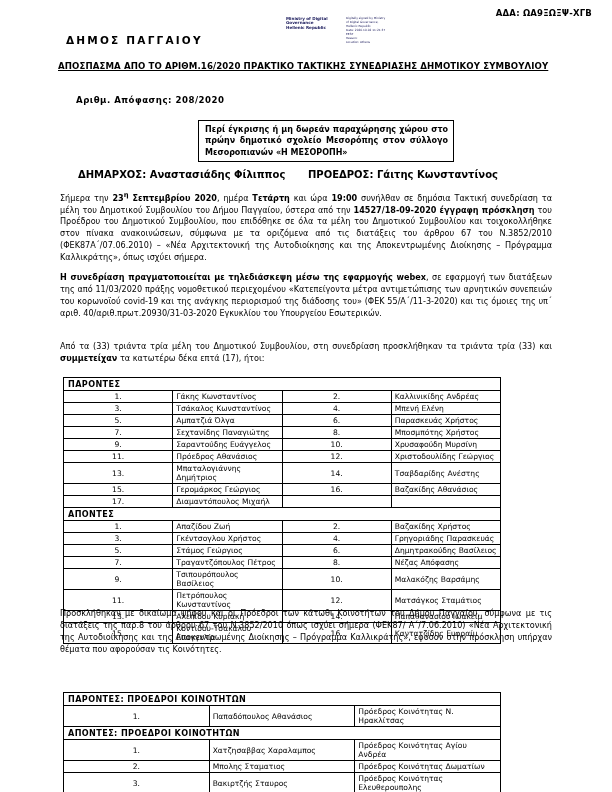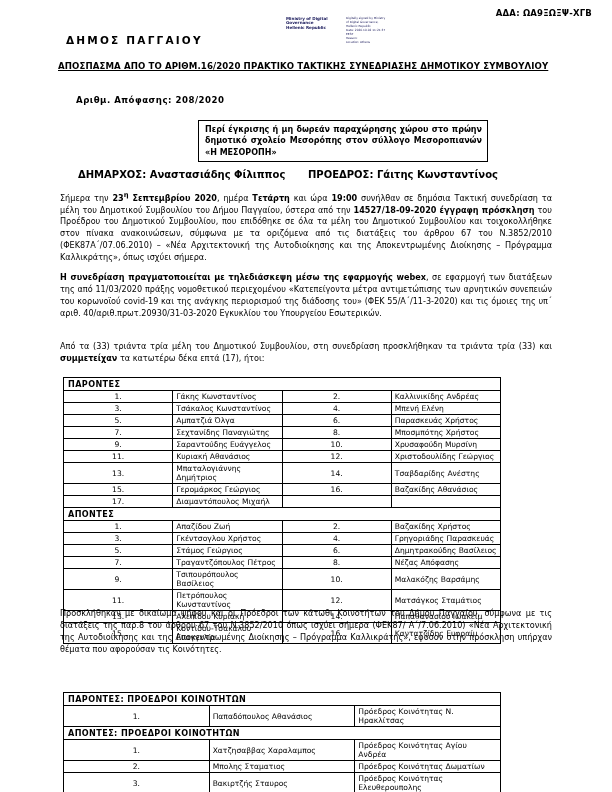--- a/index.html
+++ b/index.html
@@ -87,21 +87,21 @@
     font-size: 8.6px;
     font-weight: bold;
     letter-spacing: 0.5px;
   }
 
   
   .subject-box {
     position: absolute;
     top: 120px;
     left: 198px;
-    width: 290px;
+    width: 256px;
     border: 1px solid #000;
     padding: 3px 5px 3px 6px;
     box-sizing: border-box;
     font-size: 8px;
     font-weight: bold;
     line-height: 1.42;
     text-align: justify;
   }
 
   
@@ -256,21 +256,21 @@
           <td class="nm2">Μποσμπότης Χρήστος</td>
         </tr>
       <tr>
           <td class="idx">9.</td>
           <td class="nm">Σαραντούδης Ευάγγελος</td>
           <td class="idx2">10.</td>
           <td class="nm2">Χρυσαφούδη Μυρσίνη</td>
         </tr>
       <tr>
           <td class="idx">11.</td>
-          <td class="nm">Κυριακή Αθανάσιος</td>
+          <td class="nm">Πρόεδρος Αθανάσιος</td>
           <td class="idx2">12.</td>
           <td class="nm2">Χριστοδουλίδης Γεώργιος</td>
         </tr>
       <tr>
           <td class="idx">13.</td>
           <td class="nm">Μπαταλογιάννης Δημήτριος</td>
           <td class="idx2">14.</td>
           <td class="nm2">Τσαβδαρίδης Ανέστης</td>
         </tr>
       <tr>

